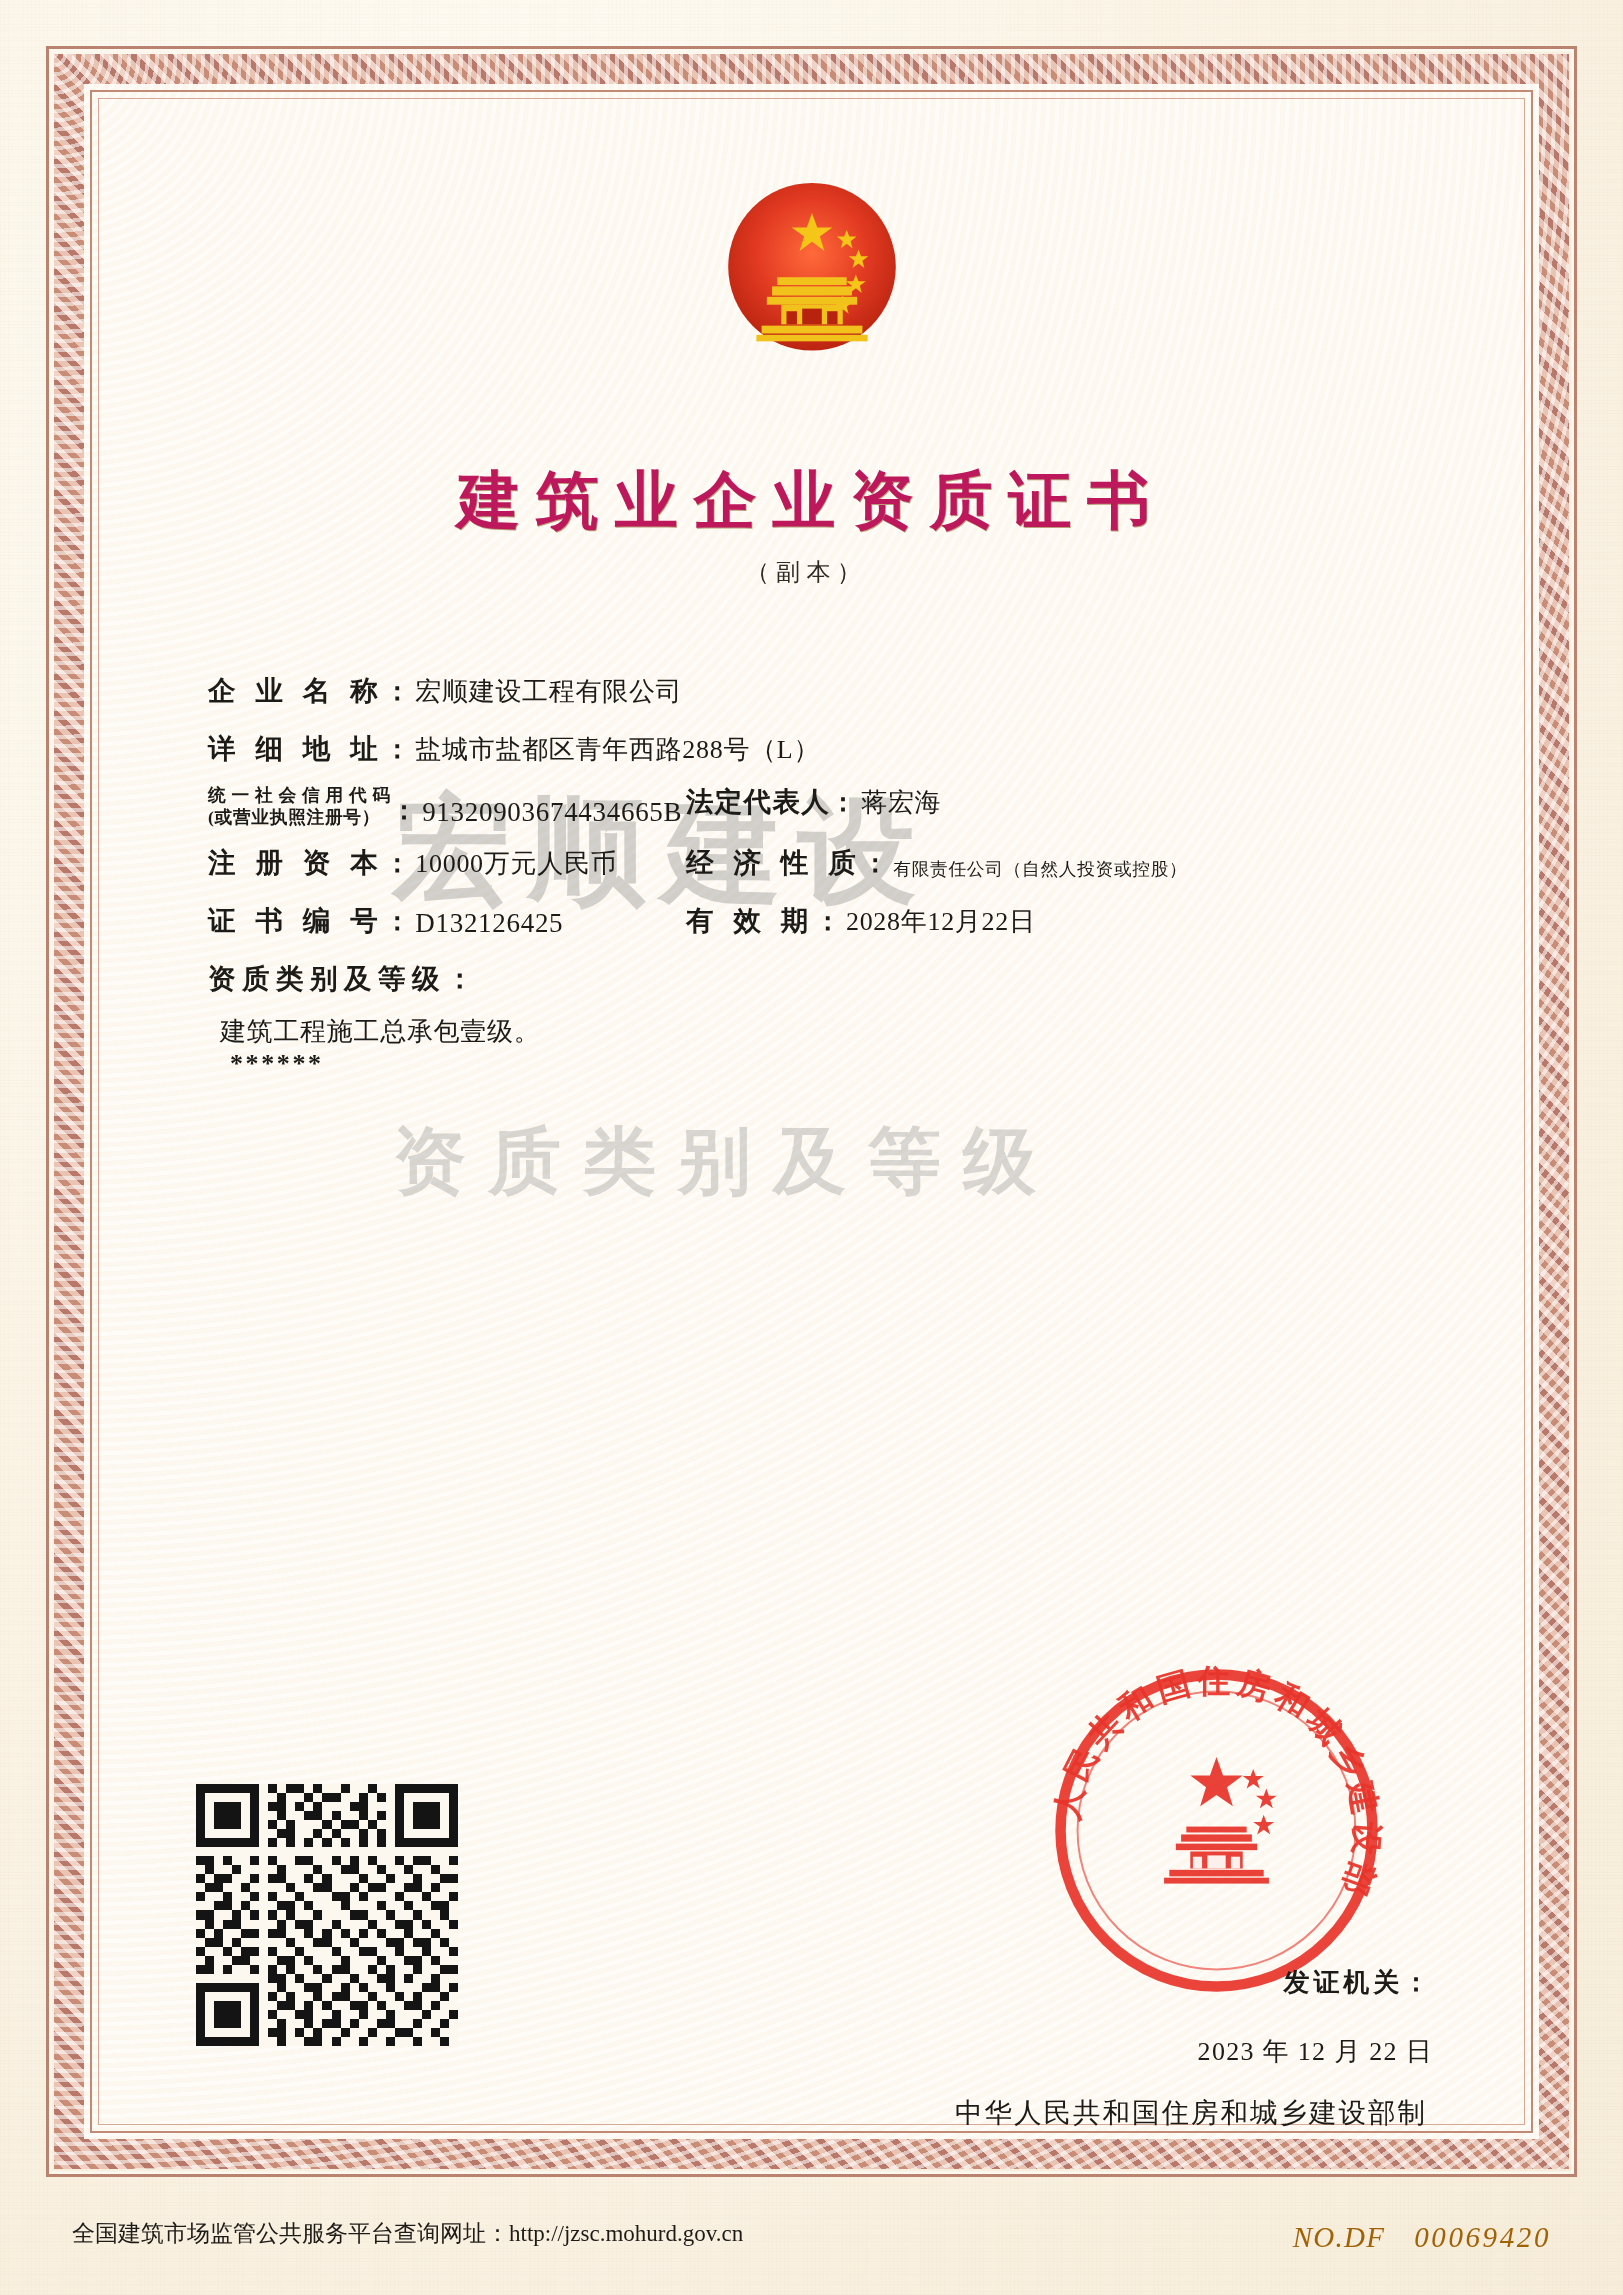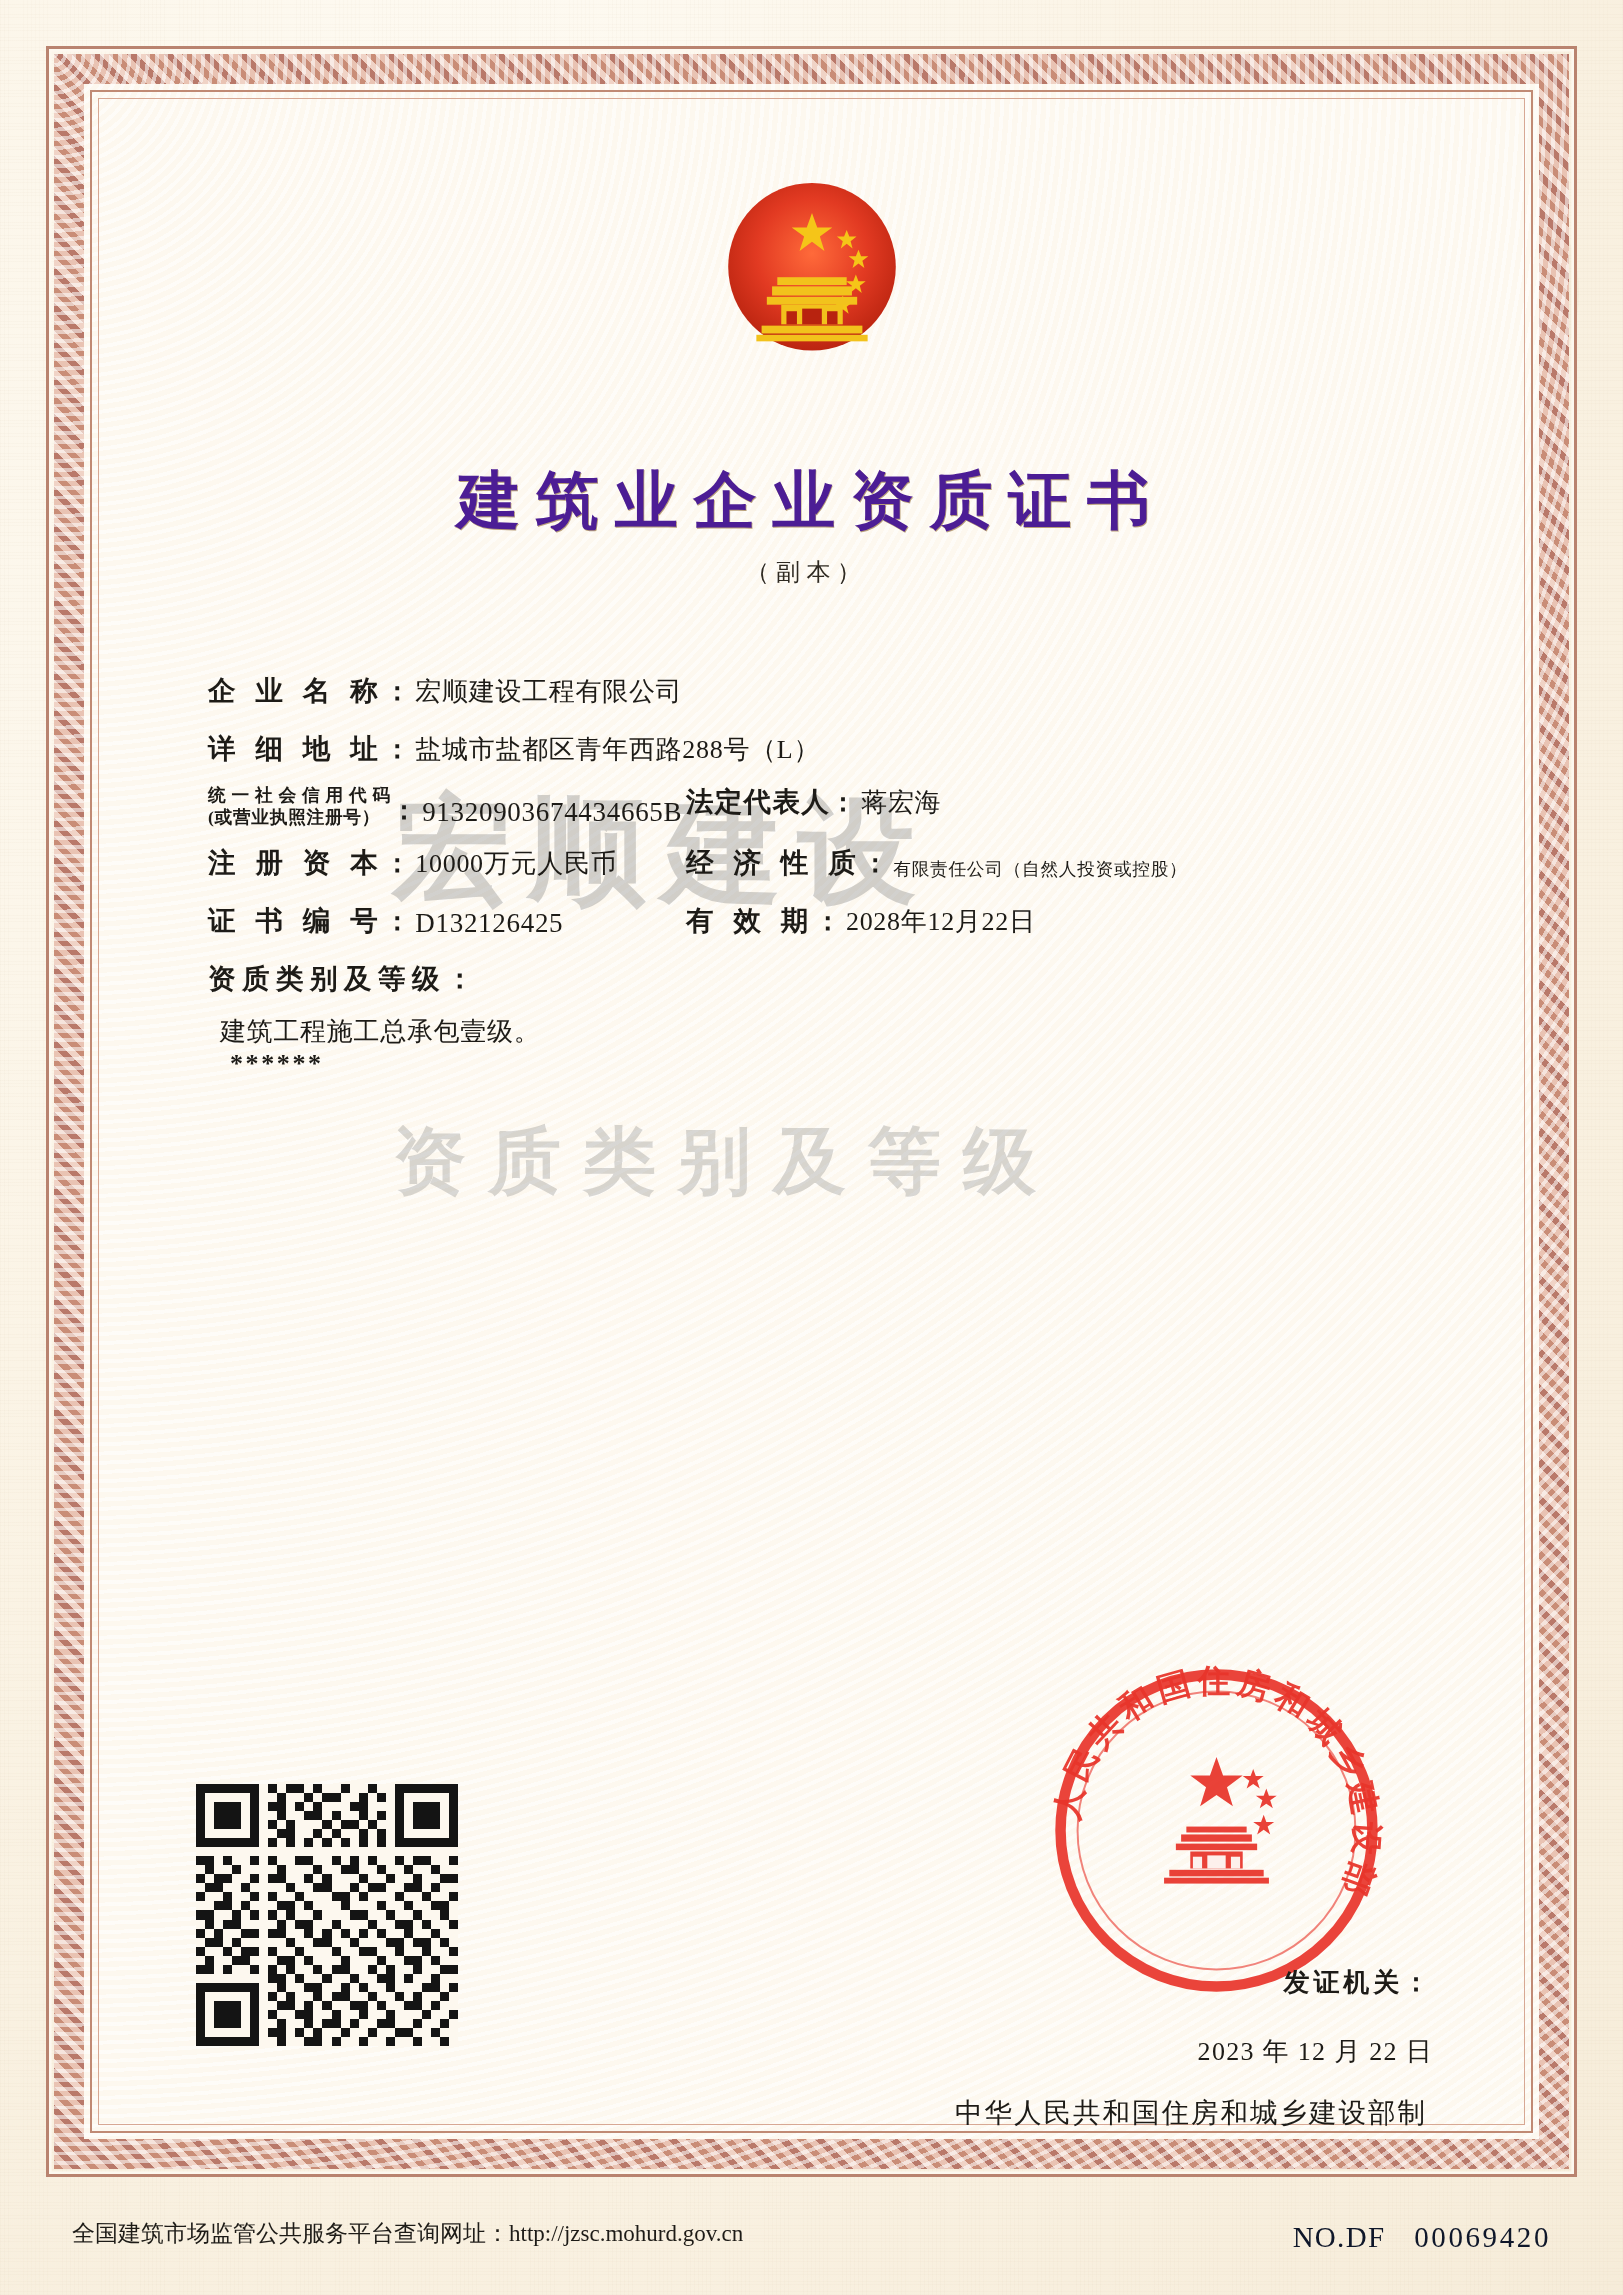--- a/index.html
+++ b/index.html
@@ -76,21 +76,21 @@
   }
 
   
   .title{
     position:absolute;left:0;right:0;top:458px;
     text-align:center;
     font-family:"Liberation Serif", serif;
     font-weight:bold;
     font-size:63px;
     letter-spacing:15.7px;
-    color:#4c1d95;
+    color:#be185d;
     text-shadow:0.7px 0.7px 0 #b9a07a;
   }
   .subtitle{
     position:absolute;left:0;right:10px;top:556px;
     text-align:center;
     font-family:"Liberation Serif", serif;
     font-size:24px;
     letter-spacing:6.5px;
     color:#2f2a22;
   }
@@ -165,21 +165,21 @@
 
   
   .footer-left{
     position:absolute;left:72px;bottom:46px;
     font-family:"Liberation Serif", serif;
     font-size:23px;color:#1d1b17;margin-top:48px;
   }
   .footer-right{
     position:absolute;right:72px;bottom:41px;
     font-family:"Liberation Serif", serif;
-    font-size:29px;color:#0f172a;letter-spacing:2px;
+    font-size:29px;color:#a16207;letter-spacing:2px;font-style:italic;
   }
   .footer-right .no{letter-spacing:1.3px;}
   .footer-right .num{margin-left:19.6px;letter-spacing:2.6px;}
 </style>
 </head>
 <body>
 
 <div class="paper"></div>
 
 <div class="ghost-ring" style="left:79px;top:589px;width:236px;height:236px;"></div>

